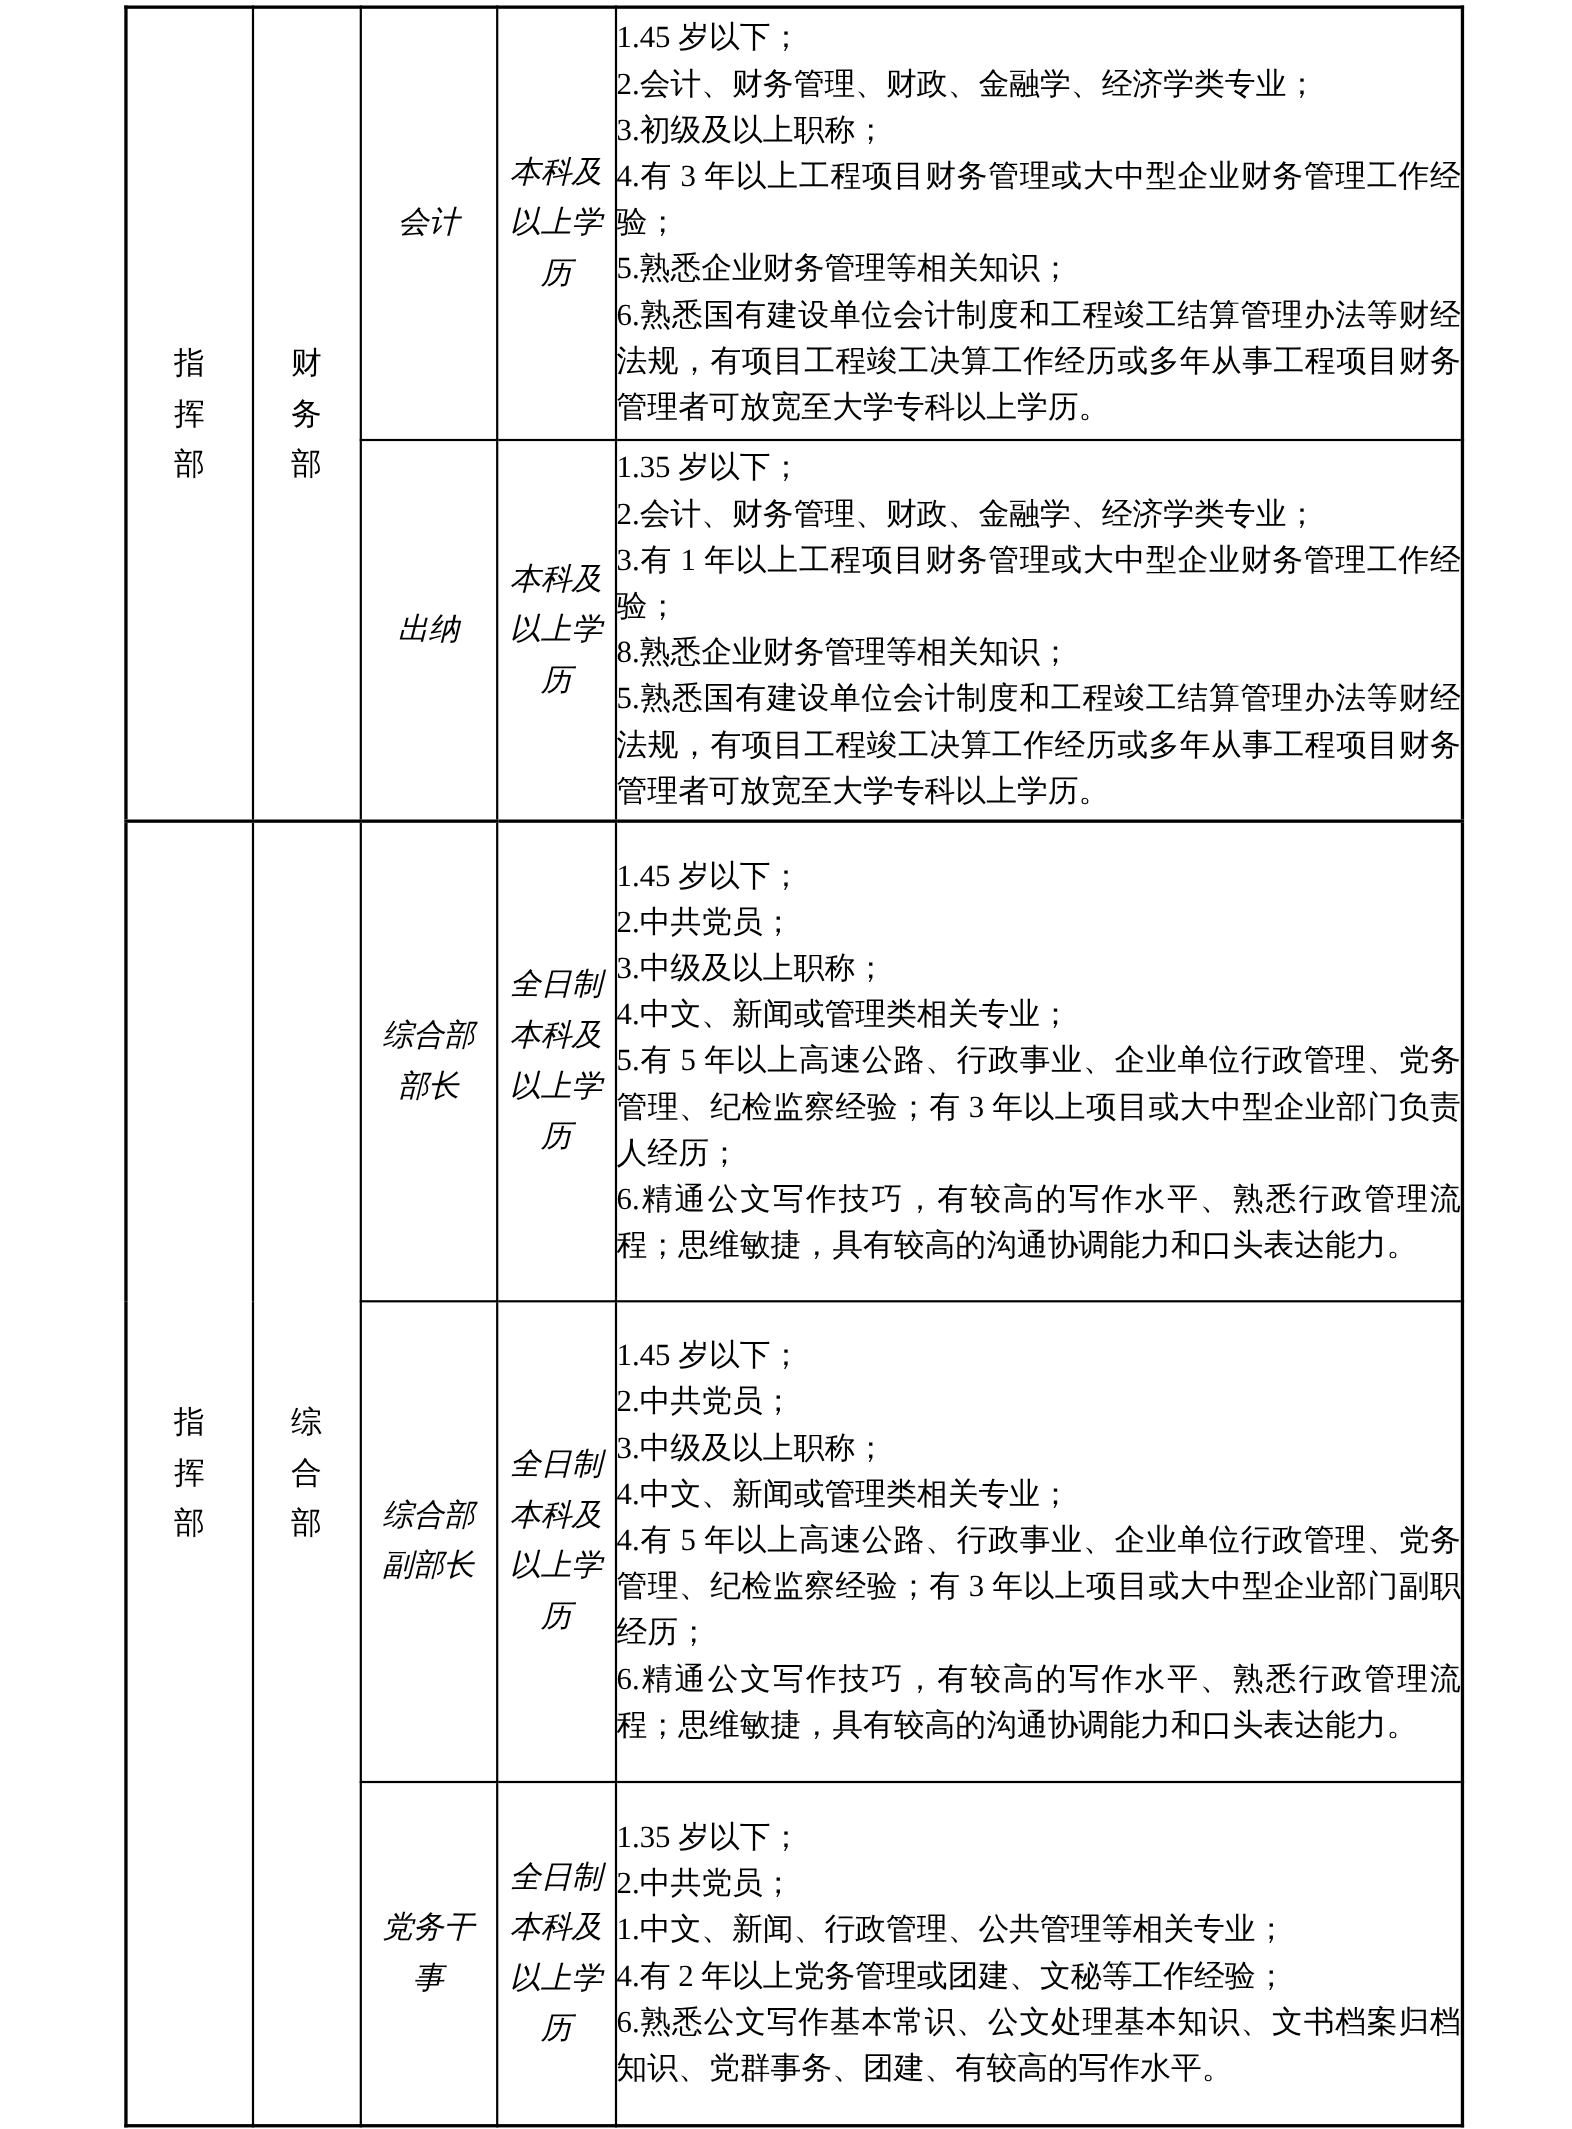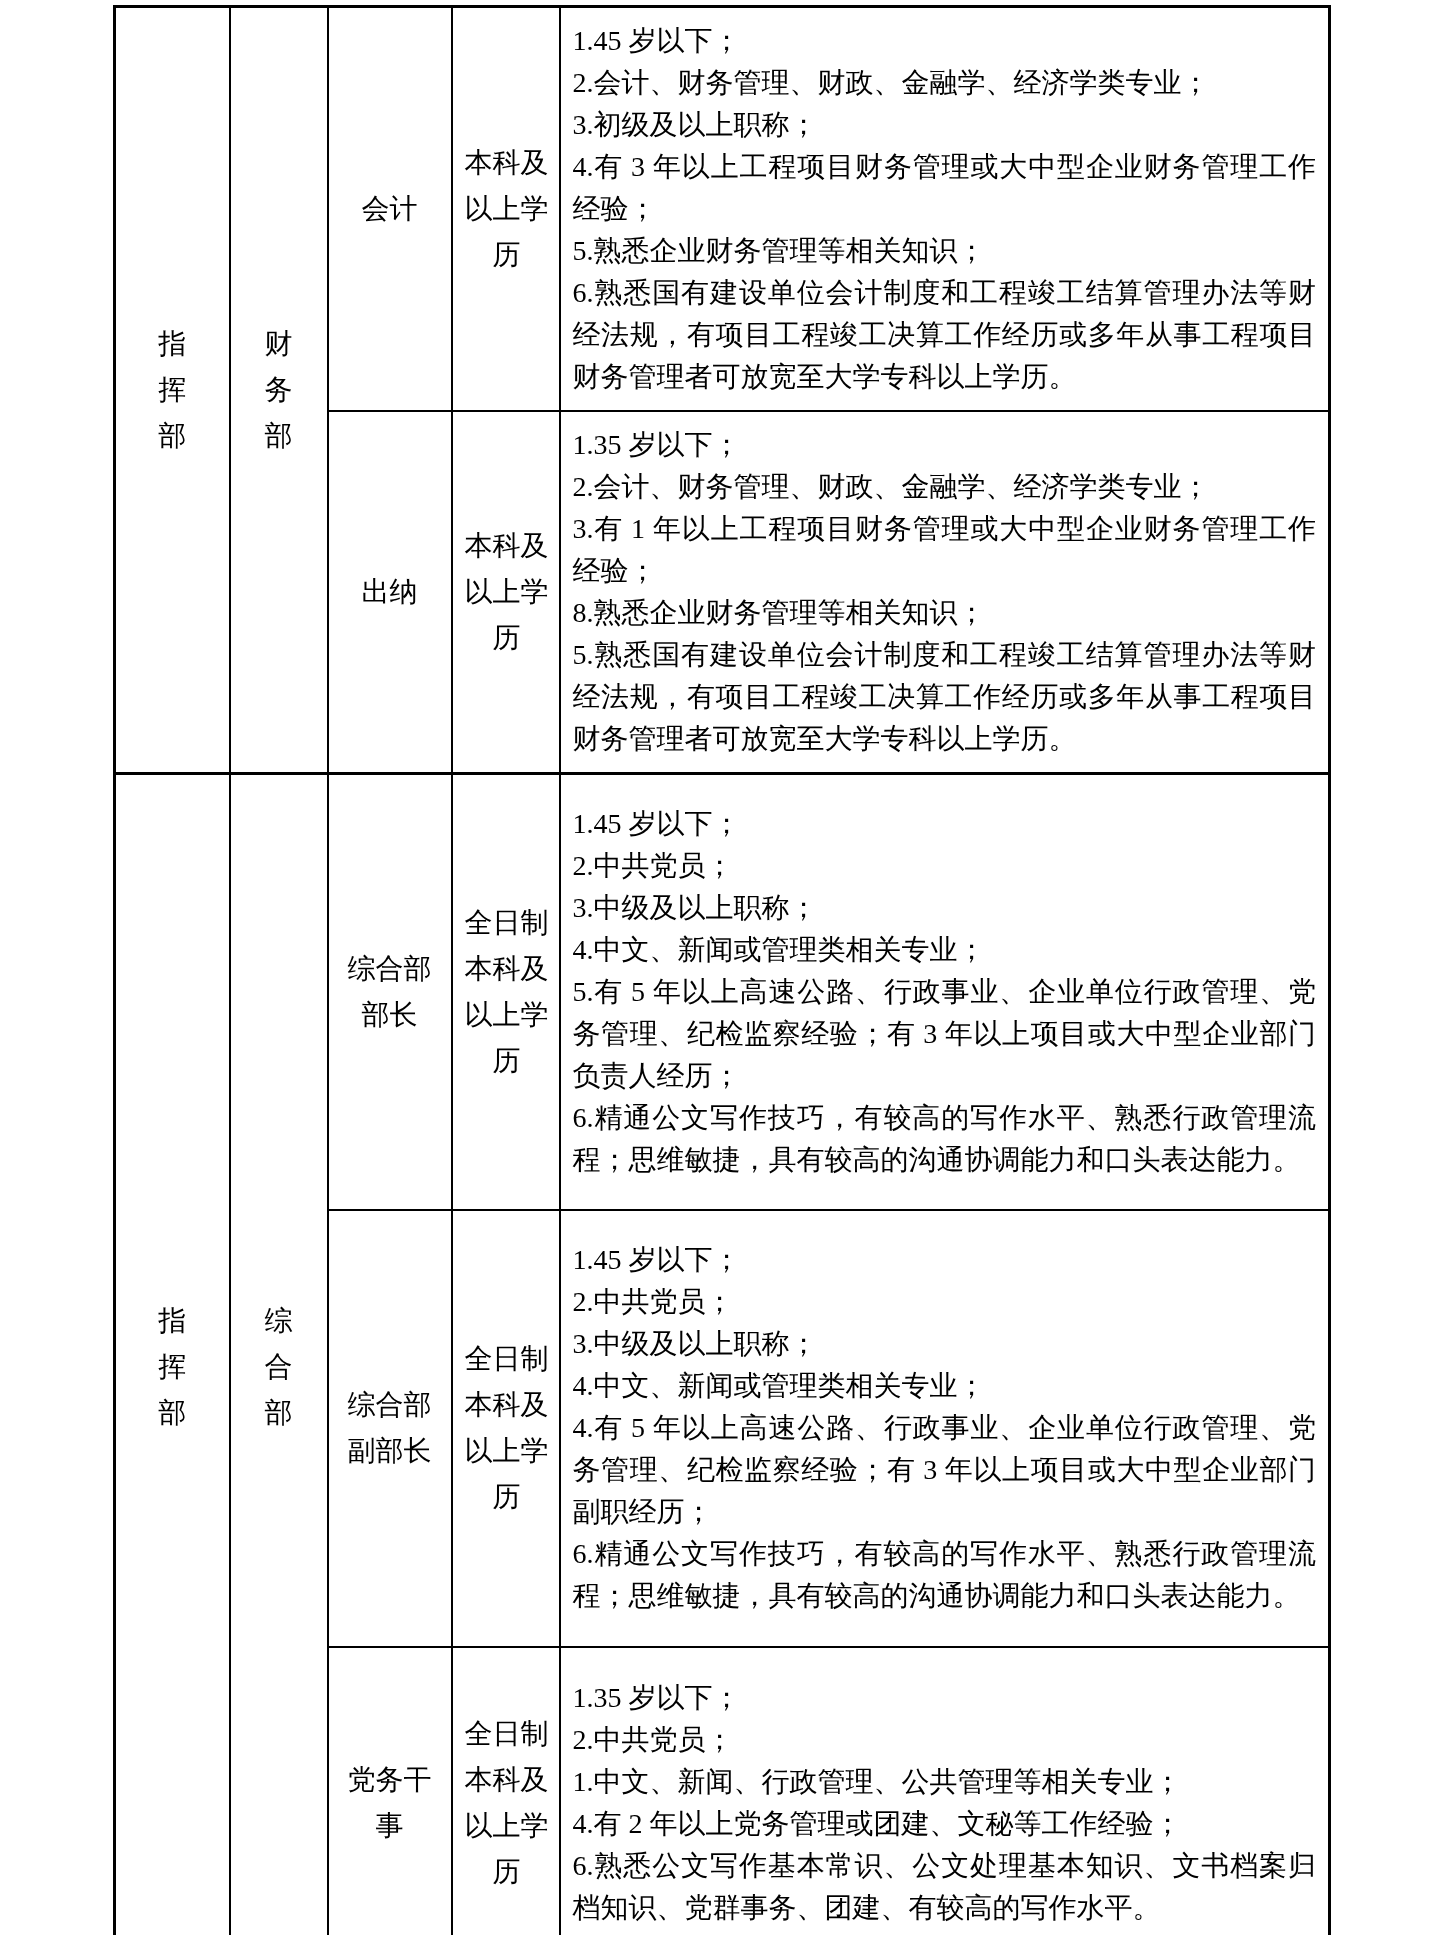--- a/index.html
+++ b/index.html
@@ -17,40 +17,41 @@
     top: 5px;
     width: 1215px;
     border-collapse: collapse;
     table-layout: fixed;
     border: 3px solid #000000;
     font-size: 28px;
   }
   table.req-table td {
     border: 2px solid #000000;
     vertical-align: middle;
-    padding: 12px;
+    padding: 0;
     overflow: hidden;
   }
   tr.section-start td { border-top: 3px solid #000000; }
 
   
   .vtext {
     width: 1em;
     margin: 0 auto;
     line-height: 46px;
     text-align: right;
     word-break: break-all;
   }
   
   .ctext {
     width: 3em;
     margin: 0 auto;
     line-height: 46px;
     text-align: center;
     word-break: break-all;
+    font-style: italic;
   }
   td.req-cell { padding: 5px 6px 5px 16px; }
   td.req-cell p {
     margin: 0;
     line-height: 42px;
     text-align: justify;
     word-break: break-all;
   }
 </style>
 </head>

